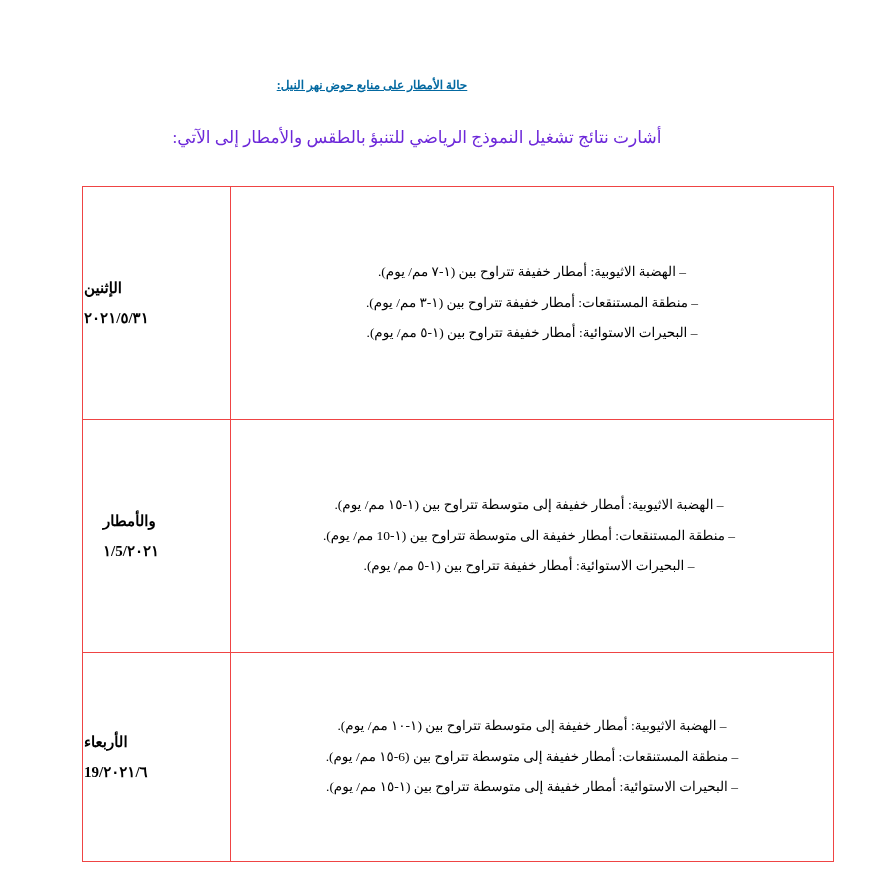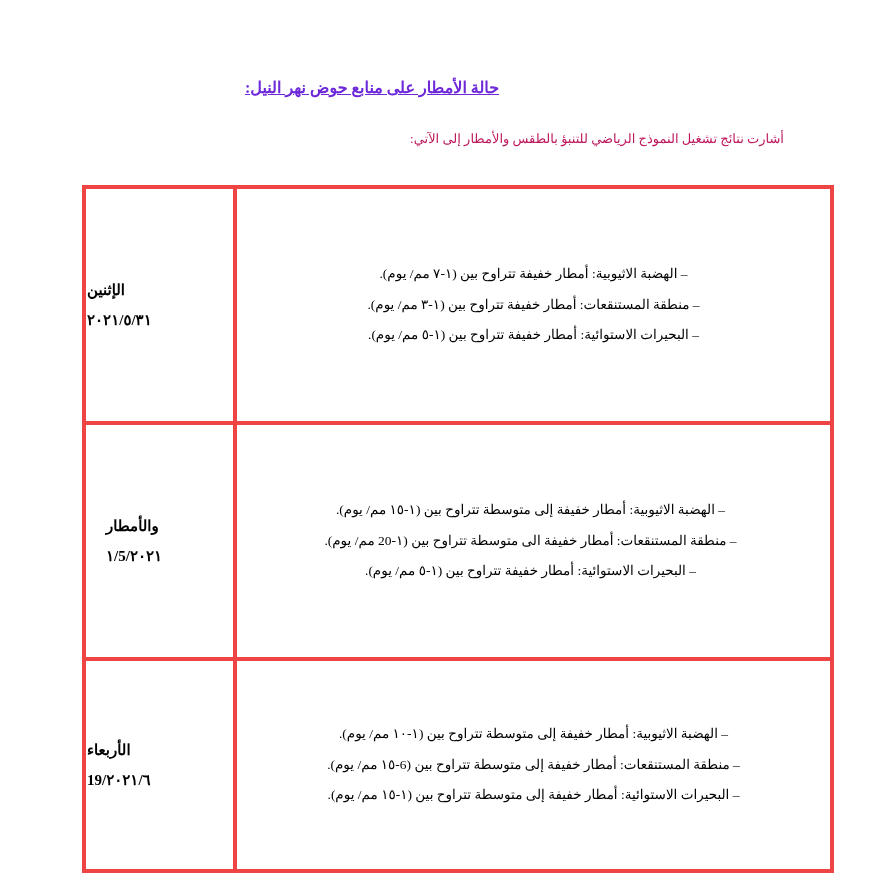--- a/index.html
+++ b/index.html
@@ -17,43 +17,44 @@
   }
   .page {
     width: 884px;
     height: 884px;
     box-sizing: border-box;
     padding: 60px 50px 0 50px;
     position: relative;
   }
   .doc-title {
     text-align: center;
-    color: #6d28d9;
+    color: #0369a1;
     font-weight: bold;
-    font-size: 16px;
+    font-size: 12px;
     text-decoration: underline;
     margin: 18px 0 0 0;
     padding-right: 140px;
   }
   .intro-line {
     margin-top: 34px;
-    font-size: 13px;
+    font-size: 17px;
+    text-align: center;
     padding-right: 50px;
-    color: #be185d;
+    color: #6d28d9;
   }
   table.report {
     margin-top: 38px;
     border-collapse: collapse;
     width: 752px;
     margin-right: 0;
     margin-left: auto;
     table-layout: fixed;
   }
   table.report td {
-    border: 4px solid #ef4444;
+    border: 1px solid #ef4444;
     vertical-align: middle;
   }
   td.day-cell {
     width: 145px;
     text-align: left;
     font-weight: bold;
     font-size: 15px;
     line-height: 2.0;
     letter-spacing: 1px;
   }
@@ -90,21 +91,21 @@
           <div class="detail-item">– البحيرات الاستوائية:  أمطار خفيفة تتراوح بين (١-٥ مم/ يوم).</div>
         </td>
         <td class="day-cell">
           <span class="day-name">الإثنين</span>
           <span class="day-date">٢٠٢١/٥/٣١</span>
         </td>
       </tr>
       <tr class="row-2">
         <td class="detail-cell">
           <div class="detail-item">– الهضبة الاثيوبية: أمطار خفيفة إلى متوسطة تتراوح بين (١-١٥ مم/ يوم).</div>
-          <div class="detail-item">– منطقة المستنقعات:  أمطار خفيفة الى متوسطة تتراوح بين (١-20 مم/ يوم).</div>
+          <div class="detail-item">– منطقة المستنقعات:  أمطار خفيفة الى متوسطة تتراوح بين (١-10 مم/ يوم).</div>
           <div class="detail-item">– البحيرات الاستوائية:  أمطار خفيفة تتراوح بين (١-٥ مم/ يوم).</div>
         </td>
         <td class="day-cell">
           <span class="day-name">والأمطار</span>
           <span class="day-date">٢٠٢١/5/١</span>
         </td>
       </tr>
       <tr class="row-3">
         <td class="detail-cell">
           <div class="detail-item">– الهضبة الاثيوبية: أمطار خفيفة إلى متوسطة تتراوح بين (١-١٠ مم/ يوم).</div>

